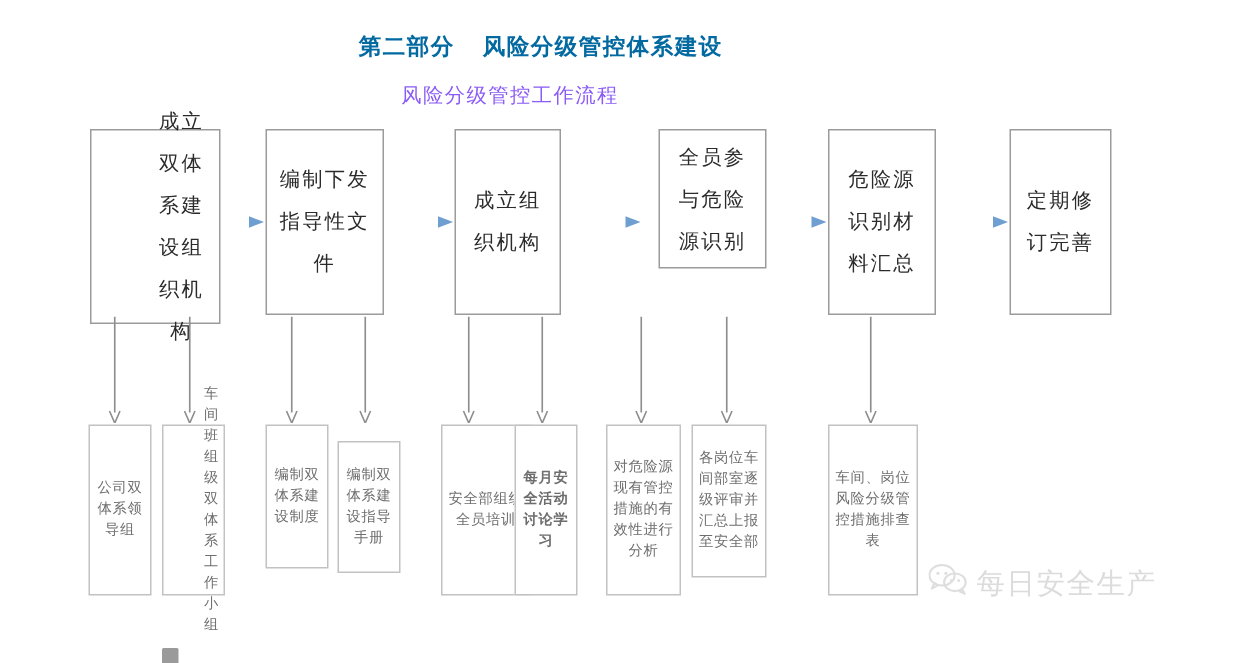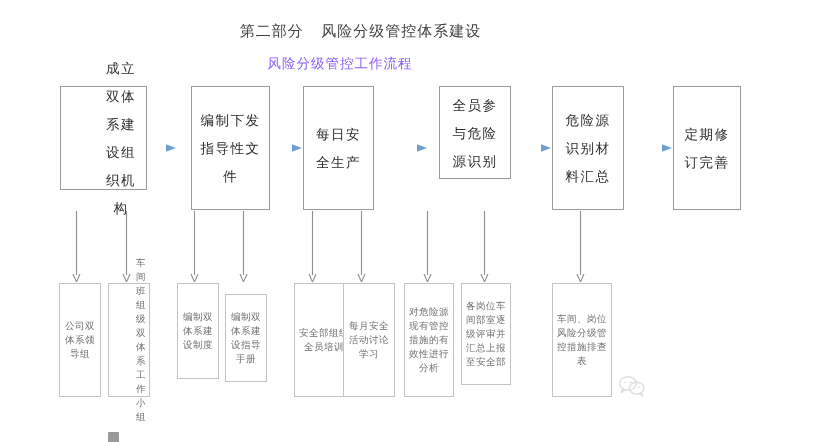--- a/index.html
+++ b/index.html
@@ -19,22 +19,22 @@
   }
 
   
   .doc-title {
     position: absolute;
     left: 0;
     top: 22px;
     width: 721px;
     text-align: center;
     font-size: 15px;
-    font-weight: normal;
-    color: #404040;
+    font-weight: bold;
+    color: #0369a1;
     letter-spacing: 1px;
     white-space: pre;
   }
   .doc-subtitle {
     position: absolute;
     left: 0;
     top: 55px;
     width: 680px;
     text-align: center;
     font-size: 13.5px;
@@ -154,28 +154,28 @@
 </head>
 <body>
 
 <div id="page">
 
   <div class="doc-title">第二部分   风险分级管控体系建设</div>
 
   <div class="doc-subtitle">风险分级管控工作流程</div>
 
   <div id="flow-layer">
-      <div class="flow-box" style="left: 60px; top: 86px; width: 87px; height: 104px; padding-left: 35px;">
+      <div class="flow-box" style="left: 60px; top: 86px; width: 87px; height: 130px; padding-left: 35px;">
         <span class="txt">成立双体系建设组织机构</span>
       </div>
-      <div class="flow-box" style="left: 177px; top: 86px; width: 79px; height: 124px; margin-left: 14px;">
+      <div class="flow-box" style="left: 177px; top: 86px; width: 79px; height: 124px;">
         <span class="txt">编制下发指导性文件</span>
       </div>
       <div class="flow-box" style="left: 303px; top: 86px; width: 71px; height: 124px;">
-        <span class="txt">每日安全生产</span>
+        <span class="txt">成立组织机构</span>
       </div>
       <div class="flow-box" style="left: 439px; top: 86px; width: 72px; height: 93px;">
         <span class="txt">全员参与危险源识别</span>
       </div>
       <div class="flow-box" style="left: 552px; top: 86px; width: 72px; height: 124px;">
         <span class="txt">危险源识别材料汇总</span>
       </div>
       <div class="flow-box" style="left: 673px; top: 86px; width: 68px; height: 124px;">
         <span class="txt">定期修订完善</span>
       </div>
@@ -187,21 +187,21 @@
       </div>
       <div class="sub-box" style="left: 177px; top: 283px; width: 42px; height: 96px;">
         <span class="txt">编制双体系建设制度</span>
       </div>
       <div class="sub-box" style="left: 225px; top: 294px; width: 42px; height: 88px;">
         <span class="txt">编制双体系建设指导手册</span>
       </div>
       <div class="sub-box" style="left: 294px; top: 283px; width: 60px; height: 114px;">
         <span class="txt">安全部组织全员培训</span>
       </div>
-      <div class="sub-box" style="left: 343px; top: 283px; width: 52px; height: 114px;">
+      <div class="sub-box" style="left: 343px; top: 283px; width: 42px; height: 114px; font-weight: bold;">
         <span class="txt">每月安全活动讨论学习</span>
       </div>
       <div class="sub-box" style="left: 404px; top: 283px; width: 50px; height: 114px;">
         <span class="txt">对危险源现有管控措施的有效性进行分析</span>
       </div>
       <div class="sub-box" style="left: 461px; top: 283px; width: 50px; height: 102px;">
         <span class="txt">各岗位车间部室逐级评审并汇总上报至安全部</span>
       </div>
       <div class="sub-box" style="left: 552px; top: 283px; width: 60px; height: 114px;">
         <span class="txt">车间、岗位风险分级管控措施排查表</span>
@@ -328,17 +328,18 @@
         <ellipse cx="9" cy="8.5" rx="8.4" ry="6.8" fill="none" stroke="#dedede" stroke-width="1.4"></ellipse>
         <path d="M4 13.6 L2.2 17.4 L6.2 15.2 Z" fill="none" stroke="#dedede" stroke-width="1.4" stroke-linejoin="round"></path>
         <circle cx="6.3" cy="7.2" r="1.05" fill="#dedede"></circle>
         <circle cx="11.6" cy="7.2" r="1.05" fill="#dedede"></circle>
         <ellipse cx="17.6" cy="13.2" rx="7.2" ry="5.9" fill="none" stroke="#dedede" stroke-width="1.4"></ellipse>
         <path d="M22.2 17.6 L24.2 20.8 L20.6 19.2 Z" fill="none" stroke="#dedede" stroke-width="1.4" stroke-linejoin="round"></path>
         <circle cx="15.2" cy="12.1" r="0.95" fill="#dedede"></circle>
         <circle cx="20.1" cy="12.1" r="0.95" fill="#dedede"></circle>
       </svg>
     </span>
+    <span class="wm-text">每日安全生产</span>
   </div>
 
   <div class="bottom-bullet"></div>
 
 </div>
 
 </body></html>

